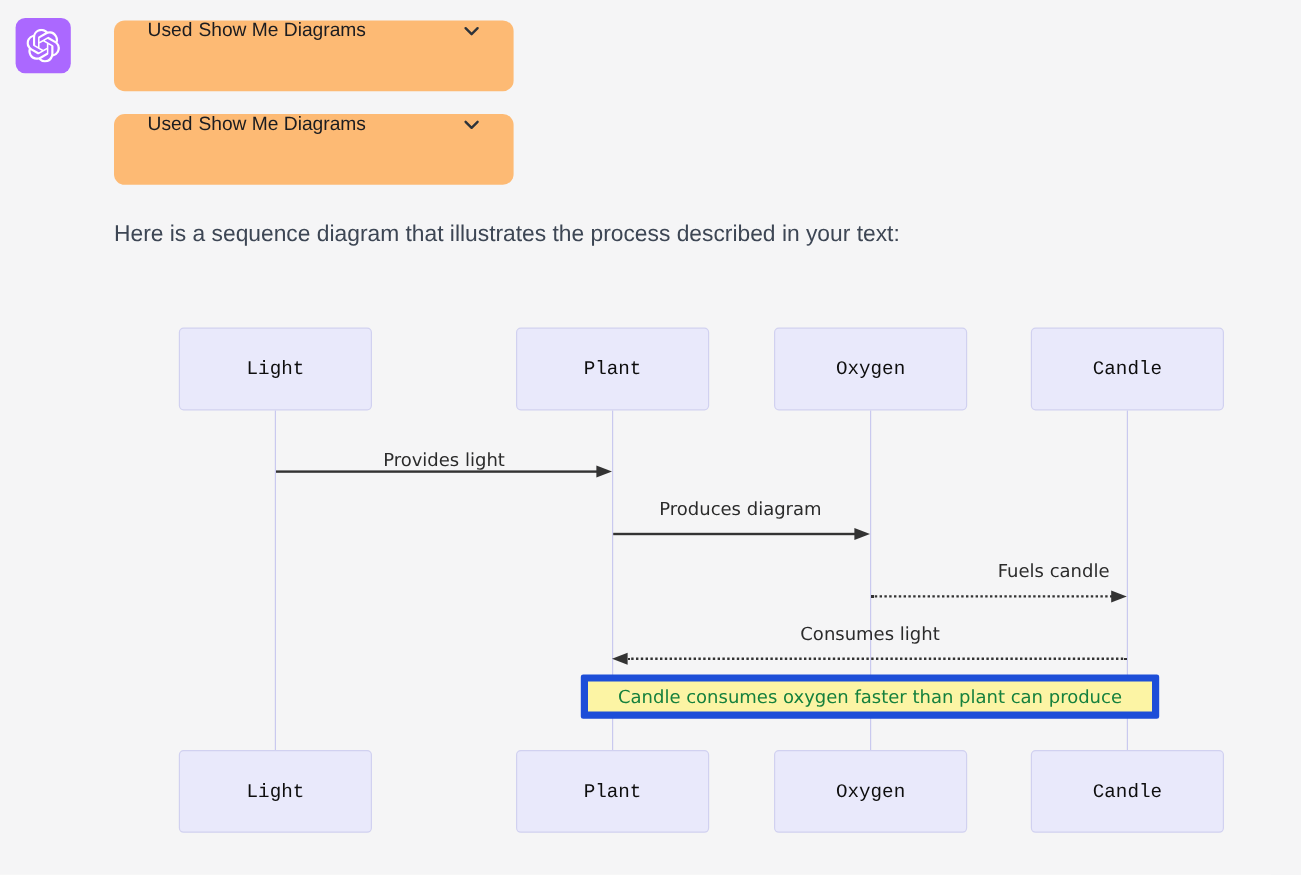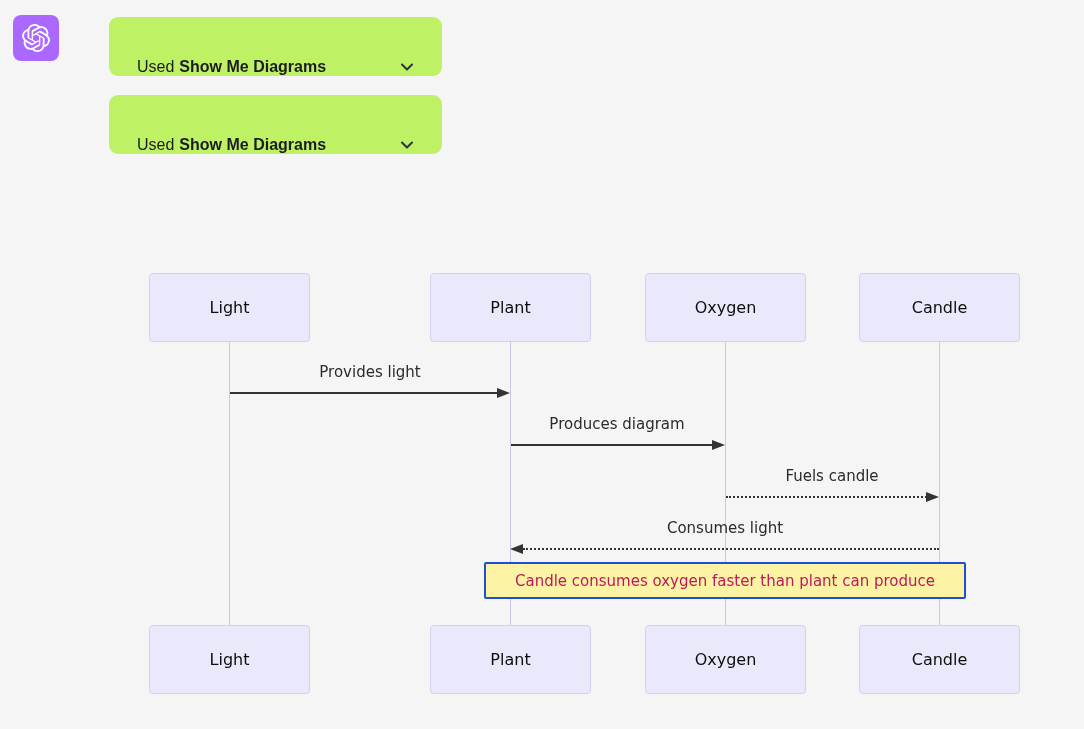--- a/index.html
+++ b/index.html
@@ -5,48 +5,48 @@
   html,body{margin:0;padding:0;}
   body{font-family:"Liberation Sans",sans-serif;}
   .page{position:relative;width:1084px;height:729px;background:#f5f5f6;overflow:hidden;}
 
   
   .avatar{position:absolute;left:13px;top:15px;width:46px;height:46px;border-radius:8px;
           background:#ab68ff;display:flex;align-items:center;justify-content:center;}
   .avatar svg{width:28px;height:28px;fill:#ffffff;}
 
   
-  .chip{position:absolute;left:109px;width:333px;height:59px;background:#bef264;border-radius:9px;
-        display:flex;align-items:flex-end;justify-content:space-between;padding:0 26px 0 28px;
+  .chip{position:absolute;left:95px;width:333px;height:59px;background:#fdba74;border-radius:9px;
+        display:flex;align-items:flex-start;justify-content:space-between;padding:0 26px 0 28px;
         box-sizing:border-box;cursor:pointer;}
   .chip-text{display:flex;gap:5px;font-size:16px;color:#1b1c20;}
-  .chip-text b{font-weight:700;}
+  .chip-text b{font-weight:400;}
   .chip-chevron svg{display:block;}
 
   
   .intro{position:absolute;left:95px;top:182px;width:900px;margin:0;font-size:19px;line-height:27px;
          color:#3d4654;font-weight:400;}
 
   
   .diagram{position:absolute;left:0;top:0;width:1084px;height:729px;
            font-family:"DejaVu Sans",sans-serif;color:#111111;}
   .actor{position:absolute;width:161px;height:69px;background:#e9e9fb;border:1px solid #d1d1f0;
          border-radius:4px;display:flex;align-items:center;justify-content:center;
-         font-size:16px;color:#0e0e0e;box-sizing:border-box;}
+         font-size:16px;color:#0e0e0e;box-sizing:border-box;font-family:Liberation Mono, monospace;}
   .lifeline{position:absolute;width:1px;top:342px;height:283px;background:#c9c9ef;}
   .msg-label{position:absolute;transform:translateX(-50%);font-size:15px;color:#2b2b2b;white-space:nowrap;}
   .msg-line{position:absolute;height:0;}
   .msg-line.solid{border-top:2px solid #333333;}
   .msg-line.dotted{border-top:2px dotted #333333;}
   .head{position:absolute;width:0;height:0;border-top:5px solid transparent;border-bottom:5px solid transparent;}
   .head.right{border-left:13px solid #333333;}
   .head.left{border-right:13px solid #333333;}
   .note{position:absolute;left:484px;top:562px;width:482px;height:37px;background:#fcf4a4;
-        border:2px solid #1d4ed8;border-radius:2px;display:flex;align-items:center;justify-content:center;
-        font-size:15px;color:#be185d;box-sizing:border-box;}
+        border:6px solid #1d4ed8;border-radius:2px;display:flex;align-items:center;justify-content:center;
+        font-size:15px;color:#15803d;box-sizing:border-box;}
 </style>
 </head>
 <body>
 
 <div class="page">
 
   <div class="avatar">
     <svg viewBox="0 0 24 24" xmlns="http://www.w3.org/2000/svg">
       <path d="M22.2819 9.8211a5.9847 5.9847 0 0 0-.5157-4.9108 6.0462 6.0462 0 0 0-6.5098-2.9A6.0651 6.0651 0 0 0 4.9807 4.1818a5.9847 5.9847 0 0 0-3.9977 2.9 6.0462 6.0462 0 0 0 .7427 7.0966 5.98 5.98 0 0 0 .511 4.9107 6.051 6.051 0 0 0 6.5146 2.9001A5.9847 5.9847 0 0 0 13.2599 24a6.0557 6.0557 0 0 0 5.7718-4.2058 5.9894 5.9894 0 0 0 3.9977-2.9001 6.0557 6.0557 0 0 0-.7475-7.073zm-9.022 12.6081a4.4755 4.4755 0 0 1-2.8764-1.0408l.1419-.0804 4.7783-2.7582a.7948.7948 0 0 0 .3927-.6813v-6.7369l2.02 1.1686a.071.071 0 0 1 .038.0615v5.5826a4.504 4.504 0 0 1-4.4945 4.4849zm-9.6607-4.1254a4.4708 4.4708 0 0 1-.5346-3.0137l.142.0852 4.783 2.7582a.7712.7712 0 0 0 .7806 0l5.8428-3.3685v2.3324a.0804.0804 0 0 1-.0332.0615L9.74 19.9502a4.4992 4.4992 0 0 1-6.1408-1.6464zM2.3408 7.8956a4.485 4.485 0 0 1 2.3655-1.9728V11.6a.7664.7664 0 0 0 .3879.6765l5.8144 3.3543-2.0201 1.1685a.0757.0757 0 0 1-.071 0l-4.8303-2.7865A4.504 4.504 0 0 1 2.3408 7.8956zm16.5963 3.8558L13.1038 8.364 15.1192 7.2a.0757.0757 0 0 1 .071 0l4.8303 2.7913a4.4944 4.4944 0 0 1-.6765 8.1042v-5.6772a.79.79 0 0 0-.407-.667zm2.0107-3.0231l-.142-.0852-4.7735-2.7818a.7759.7759 0 0 0-.7854 0L9.409 9.2297V6.8974a.0662.0662 0 0 1 .0284-.0615l4.8303-2.7866a4.4992 4.4992 0 0 1 6.6802 4.66zM8.3065 12.863l-2.02-1.1638a.0804.0804 0 0 1-.038-.0567V6.0742a4.4992 4.4992 0 0 1 7.3757-3.4537l-.142.0805L8.704 5.459a.7948.7948 0 0 0-.3927.6813zm1.0976-2.3654l2.602-1.4998 2.6069 1.4998v2.9994l-2.5974 1.4997-2.6067-1.4997z"></path>
     </svg>
@@ -68,42 +68,43 @@
       <span>Used</span>
       <b>Show Me Diagrams</b>
     </span>
     <span class="chip-chevron">
       <svg width="18" height="18" viewBox="0 0 18 18">
           <path d="M4 6.5 L9 11.5 L14 6.5" fill="none" stroke="#2d333a" stroke-width="2" stroke-linecap="round" stroke-linejoin="round"></path>
         </svg>
     </span>
   </div>
 
+  <p class="intro">Here is a sequence diagram that illustrates the process described in your text:</p>
 
   <div class="diagram">
 
     <div class="lifeline" style="left:229px"></div>
     <div class="lifeline" style="left:510px"></div>
     <div class="lifeline" style="left:725px"></div>
     <div class="lifeline" style="left:939px"></div>
 
     <div class="actor" style="left:149px;top:273px">Light</div>
     <div class="actor" style="left:430px;top:273px">Plant</div>
     <div class="actor" style="left:645px;top:273px">Oxygen</div>
     <div class="actor" style="left:859px;top:273px">Candle</div>
 
-    <div class="msg-label" style="left:370px;top:363px">Provides light</div>
+    <div class="msg-label" style="left:370px;top:374px">Provides light</div>
     <div class="msg-line solid" style="left:230px;top:392px;width:268px"></div>
     <div class="head right" style="left:497px;top:388px"></div>
 
     <div class="msg-label" style="left:617px;top:415px">Produces diagram</div>
     <div class="msg-line solid" style="left:511px;top:444px;width:202px"></div>
     <div class="head right" style="left:712px;top:440px"></div>
 
-    <div class="msg-label" style="left:832px;top:467px">Fuels candle</div>
+    <div class="msg-label" style="left:878px;top:467px">Fuels candle</div>
     <div class="msg-line dotted" style="left:726px;top:496px;width:201px"></div>
     <div class="head right" style="left:926px;top:492px"></div>
 
     <div class="msg-label" style="left:725px;top:519px">Consumes light</div>
     <div class="msg-line dotted" style="left:523px;top:548px;width:416px"></div>
     <div class="head left" style="left:510px;top:544px"></div>
 
     <div class="note">Candle consumes oxygen faster than plant can produce</div>
 
     <div class="actor" style="left:149px;top:625px">Light</div>

